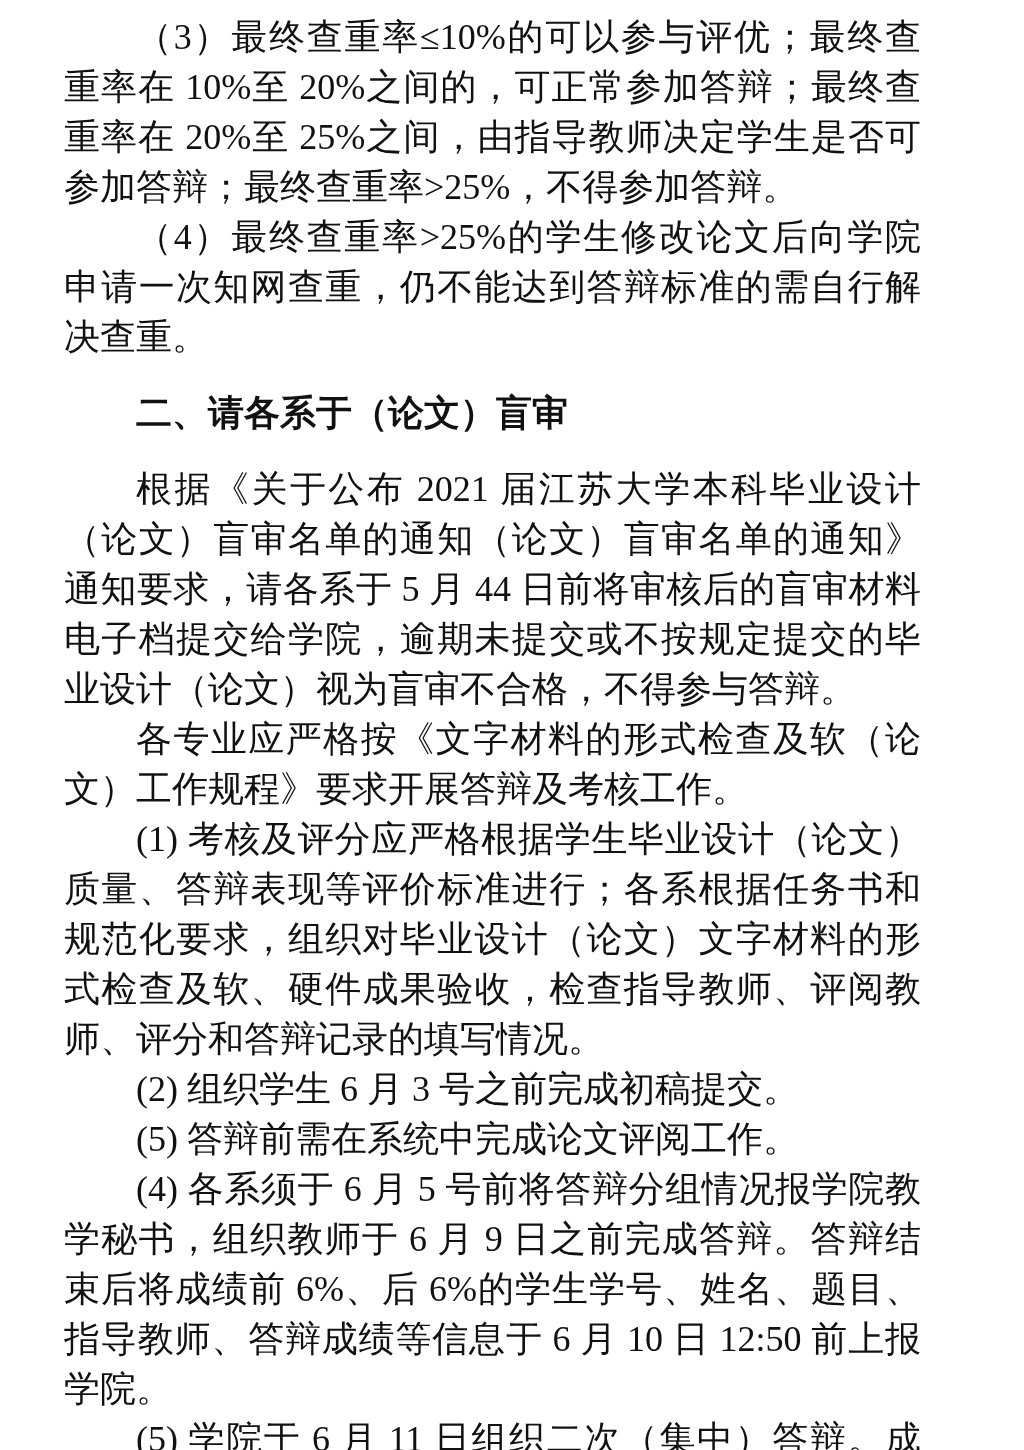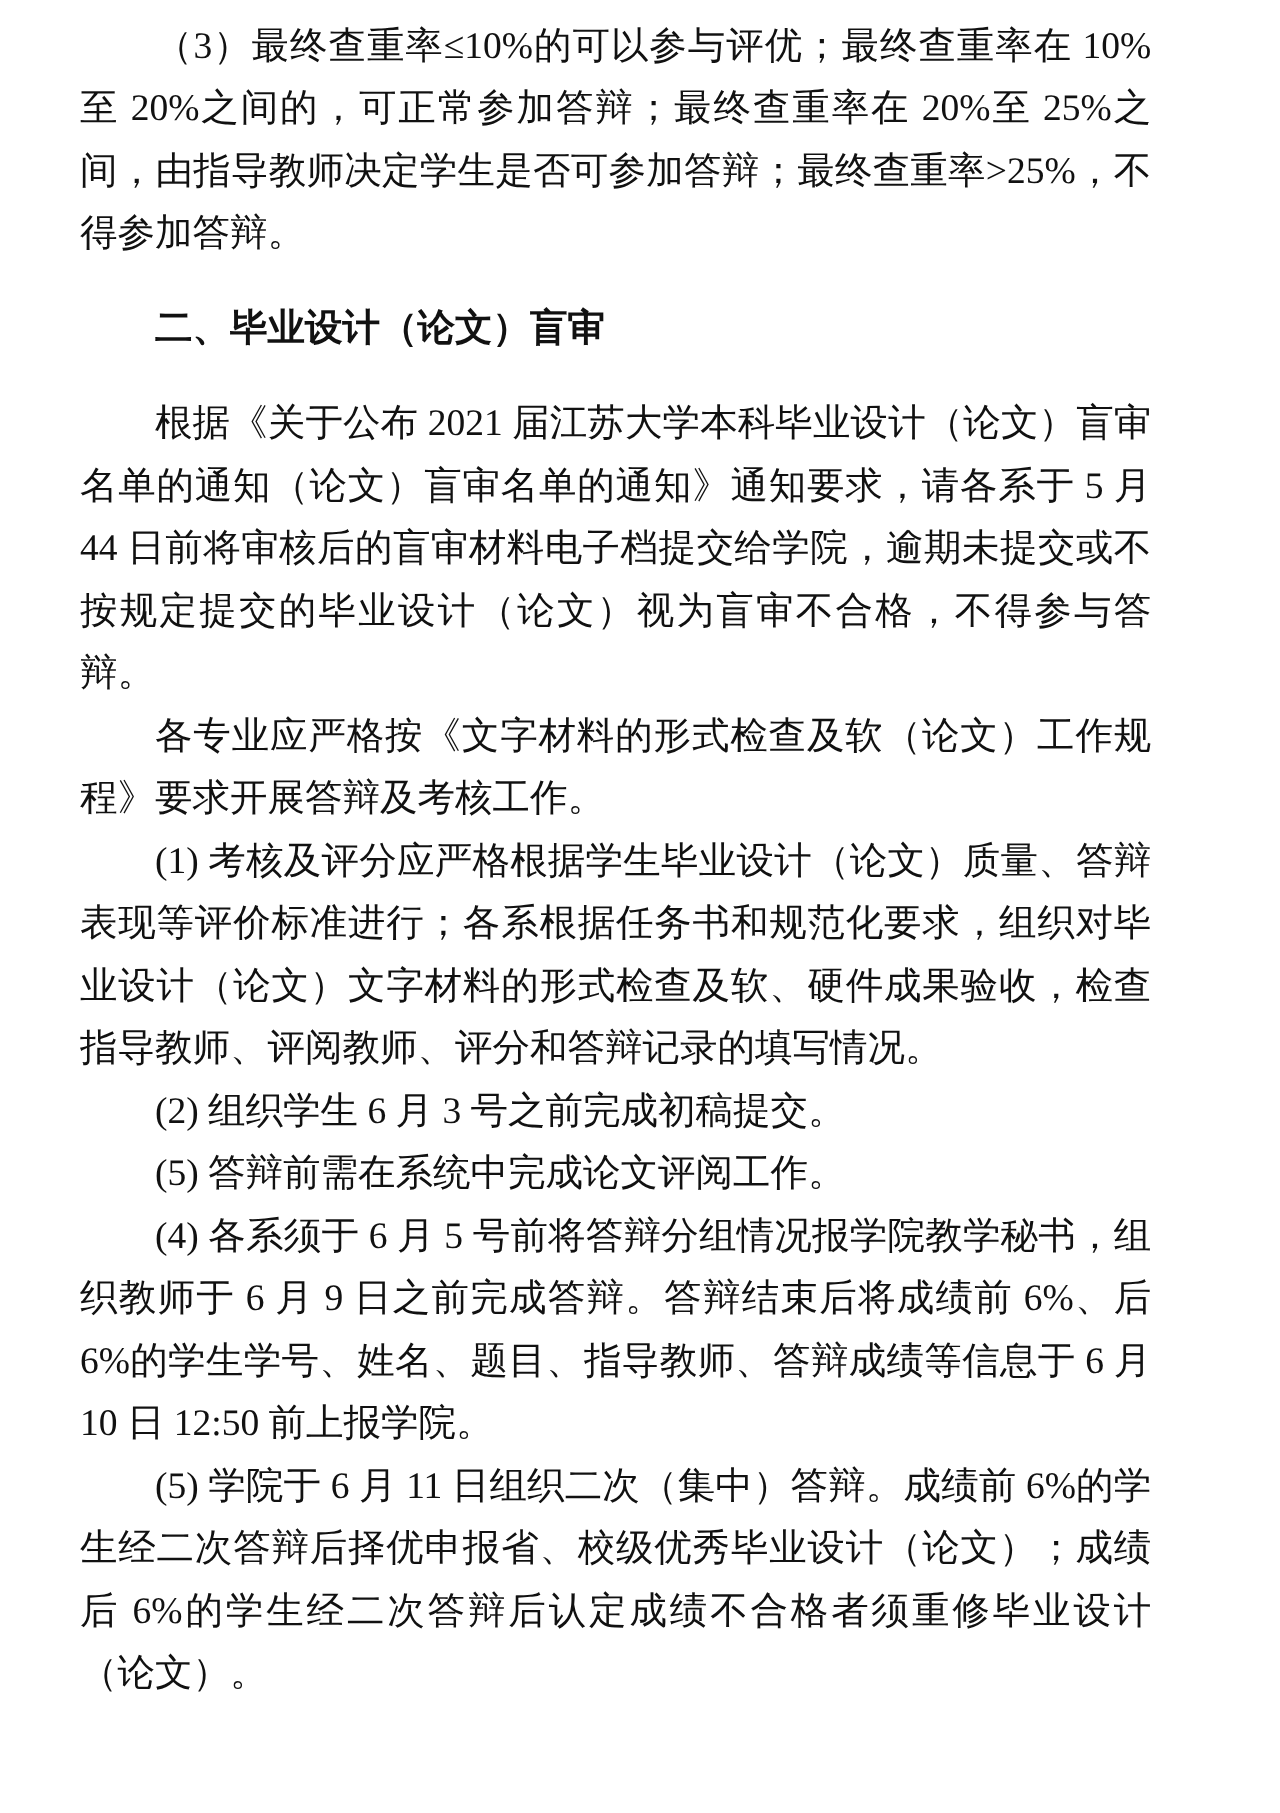--- a/index.html
+++ b/index.html
@@ -13,21 +13,21 @@
     overflow: hidden;
   }
   .page {
     box-sizing: border-box;
     width: 1024px;
     height: 1450px;
     padding: 12px 103px 0 64px;
     background: #ffffff;
     color: #111111;
     font-family: "Liberation Serif", "DejaVu Serif", serif;
-    font-size: 30px;
+    font-size: 36px;
     line-height: 50px;
   }
   .content p {
     margin: 0;
     text-align: justify;
     text-indent: 2em;
     word-break: break-all;
   }
   .content p.heading {
     font-weight: bold;
@@ -39,21 +39,22 @@
   .content p.heading[data-index="4"] {
     margin-bottom: 6px;
   }
 </style>
 </head>
 <body>
 
 <div class="page" style="color: rgb(17, 17, 17); background: rgb(255, 255, 255);">
   <div class="content" id="content">
       <p class="body" data-index="0">（3）最终查重率≤10%的可以参与评优；最终查重率在 10%至 20%之间的，可正常参加答辩；最终查重率在 20%至 25%之间，由指导教师决定学生是否可参加答辩；最终查重率&gt;25%，不得参加答辩。</p>
-      <p class="heading" data-index="2">二、毕业设计（论文）盲审</p>
+      <p class="body" data-index="1">（4）最终查重率&gt;25%的学生修改论文后向学院申请一次知网查重，仍不能达到答辩标准的需自行解决查重。</p>
+      <p class="heading" data-index="2">二、请各系于（论文）盲审</p>
       <p class="body" data-index="3">根据《关于公布 2021 届江苏大学本科毕业设计（论文）盲审名单的通知（论文）盲审名单的通知》通知要求，请各系于 5 月 44 日前将审核后的盲审材料电子档提交给学院，逾期未提交或不按规定提交的毕业设计（论文）视为盲审不合格，不得参与答辩。</p>
       <p class="body" data-index="5">各专业应严格按《文字材料的形式检查及软（论文）工作规程》要求开展答辩及考核工作。</p>
       <p class="body" data-index="6">(1) 考核及评分应严格根据学生毕业设计（论文）质量、答辩表现等评价标准进行；各系根据任务书和规范化要求，组织对毕业设计（论文）文字材料的形式检查及软、硬件成果验收，检查指导教师、评阅教师、评分和答辩记录的填写情况。</p>
       <p class="body" data-index="7">(2) 组织学生 6 月 3 号之前完成初稿提交。</p>
       <p class="body" data-index="8">(5) 答辩前需在系统中完成论文评阅工作。</p>
       <p class="body" data-index="9">(4) 各系须于 6 月 5 号前将答辩分组情况报学院教学秘书，组织教师于 6 月 9 日之前完成答辩。答辩结束后将成绩前 6%、后 6%的学生学号、姓名、题目、指导教师、答辩成绩等信息于 6 月 10 日 12:50 前上报学院。</p>
       <p class="body" data-index="10">(5) 学院于 6 月 11 日组织二次（集中）答辩。成绩前 6%的学生经二次答辩后择优申报省、校级优秀毕业设计（论文）；成绩后 6%的学生经二次答辩后认定成绩不合格者须重修毕业设计（论文）。</p>
     </div>
 
 </div>

